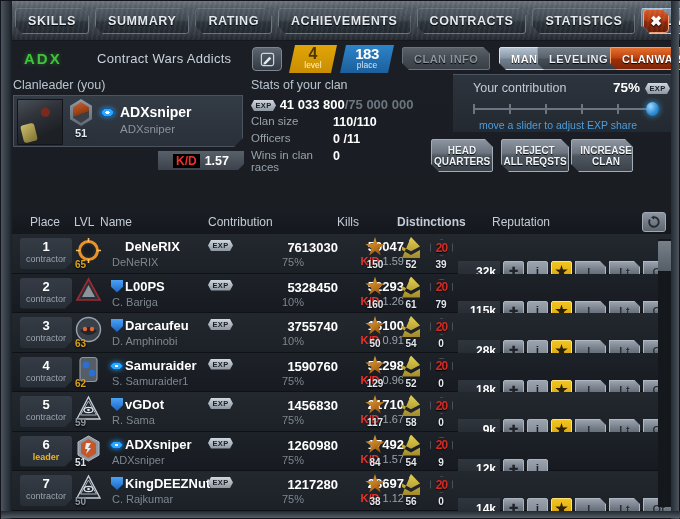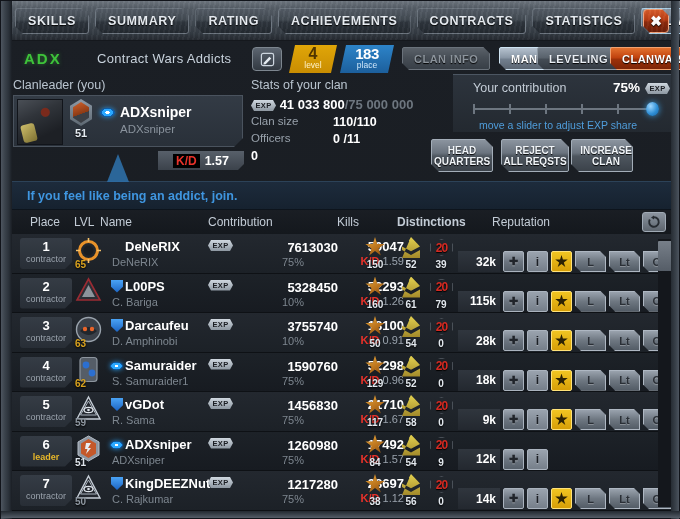--- a/index.html
+++ b/index.html
@@ -291,21 +291,21 @@
     background:linear-gradient(180deg,#e3d04f 0%,#a2892a 100%);
     clip-path:polygon(50% 0,62% 18%,50% 30%,38% 18%,50% 0,100% 45%,50% 68%,0 45%,0 62%,50% 86%,100% 62%,100% 100%,50% 100%,0 100%);}
   .red20{ position:absolute; left:5px; top:1px; width:25px; height:19px;
     display:flex; align-items:center; justify-content:center;
     font-size:12px; font-weight:bold; color:#d42a22; letter-spacing:-1px;
     text-shadow:0 1px 1px #000;}
   .red20:before{ content:""; position:absolute; inset:1px 1px;
     border:1.5px solid #6d757e;
     clip-path:polygon(50% 0,100% 28%,100% 72%,50% 100%,0 72%,0 28%); opacity:.55;}
 
-  .rep-wrap{ position:absolute; left:446px; top:13px; height:29px; display:flex; align-items:center; gap:3px; }
+  .rep-wrap{ position:absolute; left:446px; top:23px; height:29px; display:flex; align-items:center; gap:3px; }
   .rep-val{
     width:42px; height:21px; background:linear-gradient(180deg,#30363e 0%,#23282f 100%);
     display:flex; align-items:center; justify-content:flex-end; padding-right:4px;
     font-size:12px; font-weight:bold; color:#ffffff;
   }
   .mini{
     width:21px; height:21px; display:flex; align-items:center; justify-content:center;
     background:linear-gradient(180deg,#9aa3ae 0%,#6c7580 50%,#565f69 100%);
     border:1px solid #aab3be; border-radius:2px; cursor:pointer;
     font-size:11px; font-weight:bold; color:#20242a; text-shadow:0 1px 0 rgba(255,255,255,.3);
@@ -397,20 +397,21 @@
     <div id="stats-rows">
         <div class="st-row">
           <div class="st-k">Clan size</div>
           <div class="st-v">110/110</div>
         </div>
         <div class="st-row">
           <div class="st-k">Officers</div>
           <div class="st-v">0 /11</div>
         </div>
         <div class="st-row">
+          <div class="st-k">Wins in clan races</div>
           <div class="st-v">0</div>
         </div>
       </div>
   </div>
 
   <div class="contrib-panel">
     <div class="contrib-ttl">Your contribution</div>
     <div class="contrib-pct">75%</div>
     <span class="exp-chip contrib-exp">EXP</span>
     <div class="slider" id="contrib-slider">
@@ -433,24 +434,20 @@
       <div class="abtn" style="left: 500px; width: 68px;">
         <span>REJECT</span>
         <span>ALL REQSTS</span>
       </div>
       <div class="abtn" style="left: 570px; width: 62px; padding-left: 8px;">
         <span>INCREASE</span>
         <span>CLAN</span>
       </div>
     </div>
 
-  <div class="motd">
-    <div class="motd-arrow"></div>
-    <div class="motd-txt">If you feel like being an addict, join.</div>
-  </div>
 
   <div class="thead" id="table-header">
       <span style="left: 18px;">Place</span>
       <span style="left: 62px;">LVL</span>
       <span style="left: 88px;">Name</span>
       <span style="left: 196px;">Contribution</span>
       <span style="left: 325px;">Kills</span>
       <span style="left: 385px; font-weight: bold;">Distinctions</span>
       <span style="left: 480px;">Reputation</span>
     </div>

